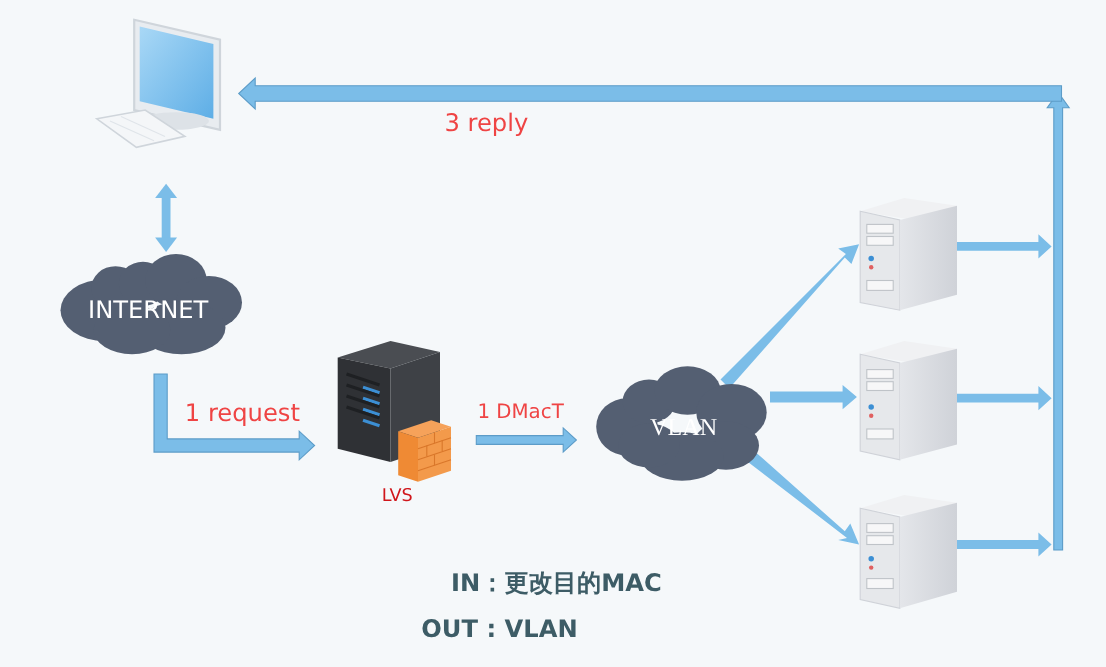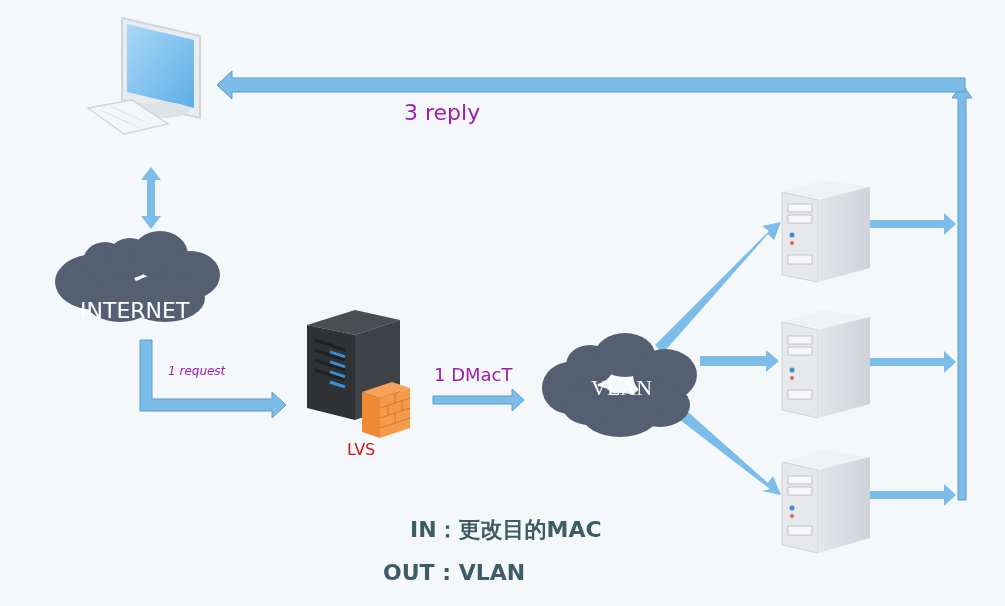--- a/index.html
+++ b/index.html
@@ -1,18 +1,18 @@
 <!DOCTYPE html>
 <html><head>
 <meta charset="utf-8">
 <style>
   html,body{margin:0;padding:0;}
   body{width:1005px;height:606px;background:#f5f8fa;position:relative;overflow:hidden;font-family:"DejaVu Sans","Liberation Sans",sans-serif;}
   svg.canvas{position:absolute;left:0;top:0;}
-  .lbl{position:absolute;color:#a21caf;font-size:19px;white-space:nowrap;}
+  .lbl{position:absolute;color:#ef4444;font-size:19px;white-space:nowrap;}
   .cloud-lbl{position:absolute;color:#ffffff;font-size:22px;white-space:nowrap;}
   .lvs{position:absolute;color:#d0161b;font-size:16px;}
   .note{position:absolute;color:#3d5c66;font-weight:bold;font-size:22px;white-space:nowrap;}
 </style>
 </head>
 <body>
 
 <svg class="canvas" width="1005" height="606" viewBox="0 0 1005 606">
   <defs>
     <linearGradient id="scr" x1="0" y1="0" x2="1" y2="1">
@@ -138,20 +138,20 @@
     <polygon points="782,462 818,470 818,553 782,545" fill="#e6e8eb" stroke="#cfd2d8"></polygon>
     <polygon points="818,470 870,457 870,538 818,553" fill="url(#srvside)"></polygon>
     <rect x="788" y="476" width="24" height="8" fill="#f7f7f8" stroke="#bfc3c8"></rect>
     <rect x="788" y="487" width="24" height="8" fill="#f7f7f8" stroke="#bfc3c8"></rect>
     <circle cx="792" cy="508" r="2.5" fill="#3c8fd4"></circle>
     <circle cx="792" cy="516" r="2" fill="#e06060"></circle>
     <rect x="788" y="526" width="24" height="9" fill="#f7f7f8" stroke="#bfc3c8"></rect>
   </g>
 </svg>
 
-<div class="cloud-lbl" style="left:80px;top:270px;margin-top:28px;">INTERNET</div>
+<div class="cloud-lbl" style="left:80px;top:270px;">INTERNET</div>
 <div class="cloud-lbl" style="left:591px;top:375px;font-family:Liberation Serif, serif;">VLAN</div>
-<div class="lbl" style="left:168px;top:364px;font-size:12px;font-style:italic;">1 request</div>
+<div class="lbl" style="left:168px;top:364px;font-size:22px;">1 request</div>
 <div class="lbl" style="left:434px;top:364px;font-size:18px;">1 DMacT</div>
 <div class="lbl" style="left:404px;top:100px;font-size:22px;">3 reply</div>
 <div class="lvs" style="left:347px;top:440px;">LVS</div>
 <div class="note" style="left:410px;top:515px;">IN：更改目的MAC</div>
 <div class="note" style="left:383px;top:560px;">OUT : VLAN</div>
 
 </body></html>

